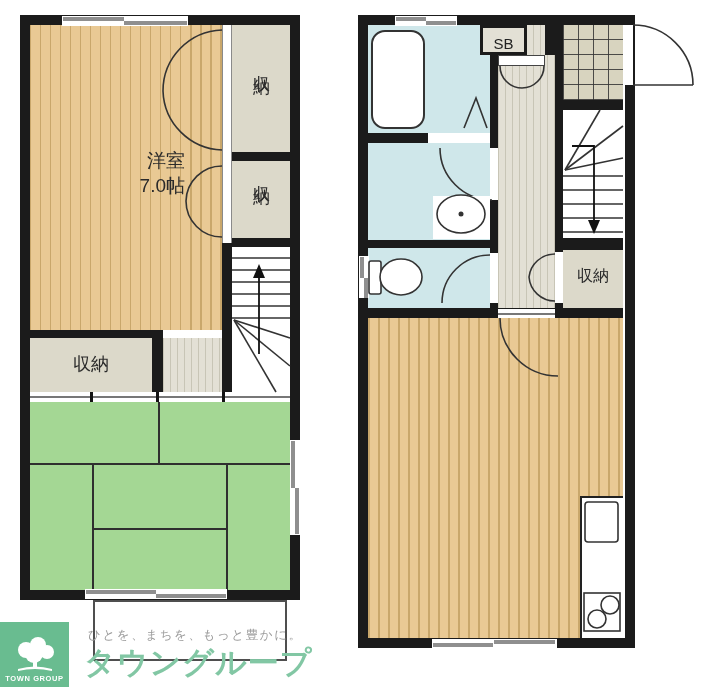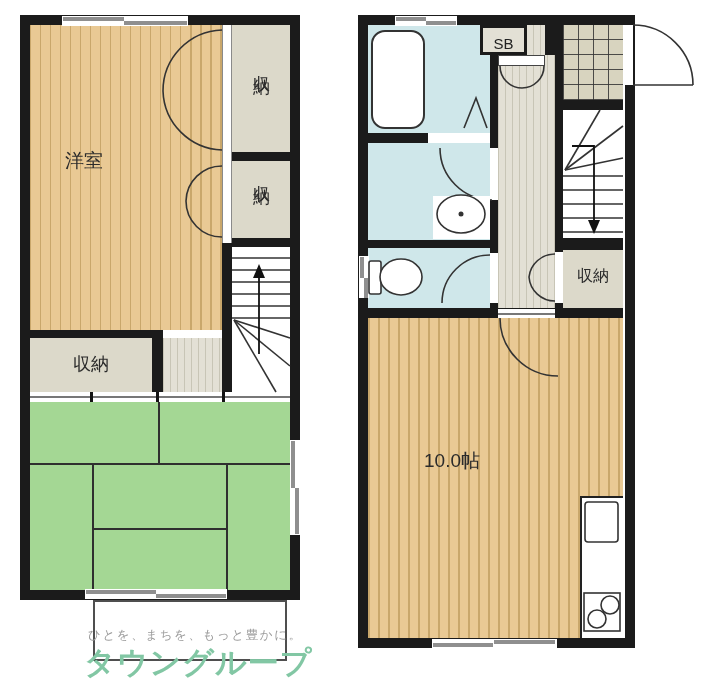--- a/index.html
+++ b/index.html
@@ -14,21 +14,21 @@
     background-image:repeating-linear-gradient(90deg,var(--woodStripe) 0 1.5px,transparent 1.5px 10px);}
   .hallstripe{background:var(--hallBase);
     background-image:repeating-linear-gradient(90deg,var(--hallStripe) 0 1.5px,transparent 1.5px 7px);}
   .tatami{background:var(--tatami);}
   .tline{background:var(--tatamiLine);}
   .genkan{background:var(--genkanTile);
     background-image:repeating-linear-gradient(90deg,rgba(50,50,50,.85) 0 1px,transparent 1px 15px),
                      repeating-linear-gradient(0deg,rgba(50,50,50,.85) 0 1px,transparent 1px 15px);}
   .winbar{background:var(--windowGray);}
   .frame{border:10px solid var(--wall);box-sizing:border-box;background:transparent;}
-  .lbl{color:#2b2b2b;text-align:left;line-height:25px;font-size:19px;}
+  .lbl{color:#2b2b2b;text-align:right;line-height:25px;font-size:19px;}
   .lbl-sm{color:#2b2b2b;font-size:17px;}
   .vtext{writing-mode:vertical-rl;text-orientation:upright;letter-spacing:3px;}
   .doorstrip{background:#fff;border-left:1px solid #8a8a8a;border-right:1px solid #8a8a8a;box-sizing:border-box;}
   svg{position:absolute;left:0;top:0;pointer-events:none;}
   .sbbox{border:3px solid var(--wall);box-sizing:border-box;background:var(--hallBase);
     display:flex;align-items:center;justify-content:center;font-size:15px;color:#222;}
   .shelf{background:#fff;border:1px solid #444;box-sizing:border-box;}
   .slide{background:#fff;}
   .slideline{position:absolute;left:0;top:4px;width:100%;height:1.5px;background:#777;}
   .tick{position:absolute;top:0;width:2.5px;height:100%;background:#141414;}
@@ -81,20 +81,21 @@
   <div class="abs winbar" style="left:124px;top:21px;width:63px;height:4px;"></div>
   <div class="abs white" style="left:85px;top:589px;width:142px;height:10px;"></div>
   <div class="abs winbar" style="left:86px;top:590px;width:70px;height:4px;"></div>
   <div class="abs winbar" style="left:156px;top:594px;width:70px;height:4px;"></div>
   <div class="abs white" style="left:290px;top:440px;width:10px;height:95px;"></div>
   <div class="abs winbar" style="left:291px;top:441px;width:4px;height:47px;"></div>
   <div class="abs winbar" style="left:295px;top:488px;width:4px;height:46px;"></div>
 
   <div class="abs lbl" style="left:65px;top:148px;width:120px;">
     <div>洋室</div>
+    <div>7.0帖</div>
   </div>
   <div class="abs lbl-sm vtext" style="left:250px;top:62px;height:80px;">収納</div>
   <div class="abs lbl-sm vtext" style="left:250px;top:172px;height:60px;">収納</div>
   <div class="abs lbl-sm" style="left:30px;top:352px;width:122px;text-align:center;font-size:18px;">収納</div>
   <div class="abs lbl" style="left:97px;top:462px;width:120px;">
   </div>
 
   <div class="abs blue" style="left:368px;top:25px;width:122px;height:108px;"></div>
   <div class="abs blue" style="left:368px;top:143px;width:122px;height:97px;"></div>
   <div class="abs blue" style="left:368px;top:248px;width:122px;height:60px;"></div>
@@ -134,21 +135,20 @@
   <div class="abs white" style="left:359px;top:256px;width:10px;height:42px;"></div>
   <div class="abs winbar" style="left:360px;top:257px;width:4px;height:21px;"></div>
   <div class="abs winbar" style="left:364px;top:278px;width:4px;height:20px;"></div>
   <div class="abs white" style="left:432px;top:639px;width:125px;height:9px;"></div>
   <div class="abs winbar" style="left:433px;top:643px;width:60px;height:4px;"></div>
   <div class="abs winbar" style="left:494px;top:640px;width:61px;height:4px;"></div>
   <div class="abs white" style="left:623px;top:25px;width:10px;height:60px;"></div>
 
   <div class="abs lbl-sm" style="left:563px;top:266px;width:60px;text-align:center;font-size:16px;">収納</div>
   <div class="abs lbl" style="left:424px;top:448px;width:140px;">
-    <div>10.0帖</div>
   </div>
 
   <svg width="713" height="687" viewBox="0 0 713 687">
     <g stroke="#333" stroke-width="1.6" fill="none">
 
       <path d="M222,30 A61,61 0 0 0 163,91"></path>
       <path d="M163,91 A61,61 0 0 0 222,150"></path>
       <path d="M222,166 A36,36 0 0 0 186,201"></path>
       <path d="M186,201 A36,36 0 0 0 222,237"></path>
 
@@ -208,16 +208,29 @@
     <g>
       <path d="M259,354 L259,276" stroke="#111" stroke-width="1.8" fill="none"></path>
       <polygon points="259,264 253,278 265,278" fill="#111"></polygon>
     </g>
     <g>
       <path d="M572,146 L594,146 L594,222" stroke="#111" stroke-width="1.8" fill="none"></path>
       <polygon points="594,234 588,220 600,220" fill="#111"></polygon>
     </g>
   </svg>
 
+  <div class="abs logo-square" style="left:0;top:622px;width:69px;height:65px;">
+    <svg width="46" height="38" viewBox="0 0 46 38" style="position:static;">
+      <g fill="#ffffff">
+        <circle cx="14" cy="14" r="8"></circle>
+          <circle cx="26" cy="9" r="8"></circle>
+          <circle cx="35" cy="16" r="7"></circle>
+        <circle cx="22" cy="18" r="9"></circle>
+        <rect x="21" y="20" width="4" height="12"></rect>
+        <path d="M6,33 Q23,28 40,33 L40,35 Q23,31 6,35 Z"></path>
+      </g>
+    </svg>
+    <div class="logo-en">TOWN GROUP</div>
+  </div>
   <div class="abs brand" style="left:84px;top:642px;">タウングループ</div>
   <div class="abs tagline" style="left:88px;top:627px;">ひとを、まちを、もっと豊かに。</div>
 
 </div>
 
 </body></html>

